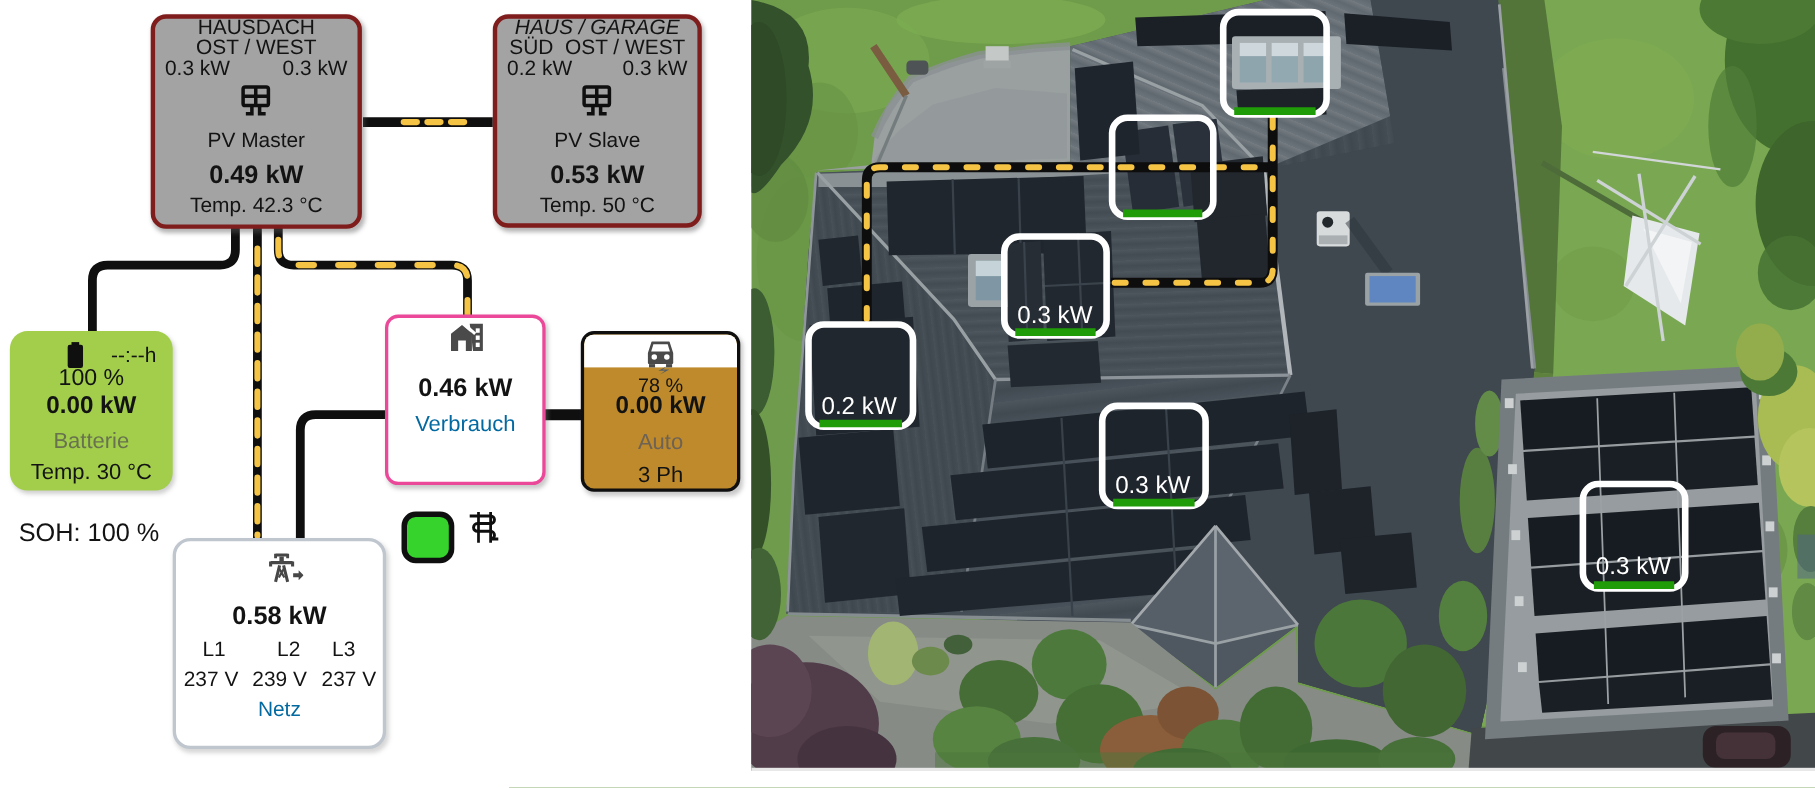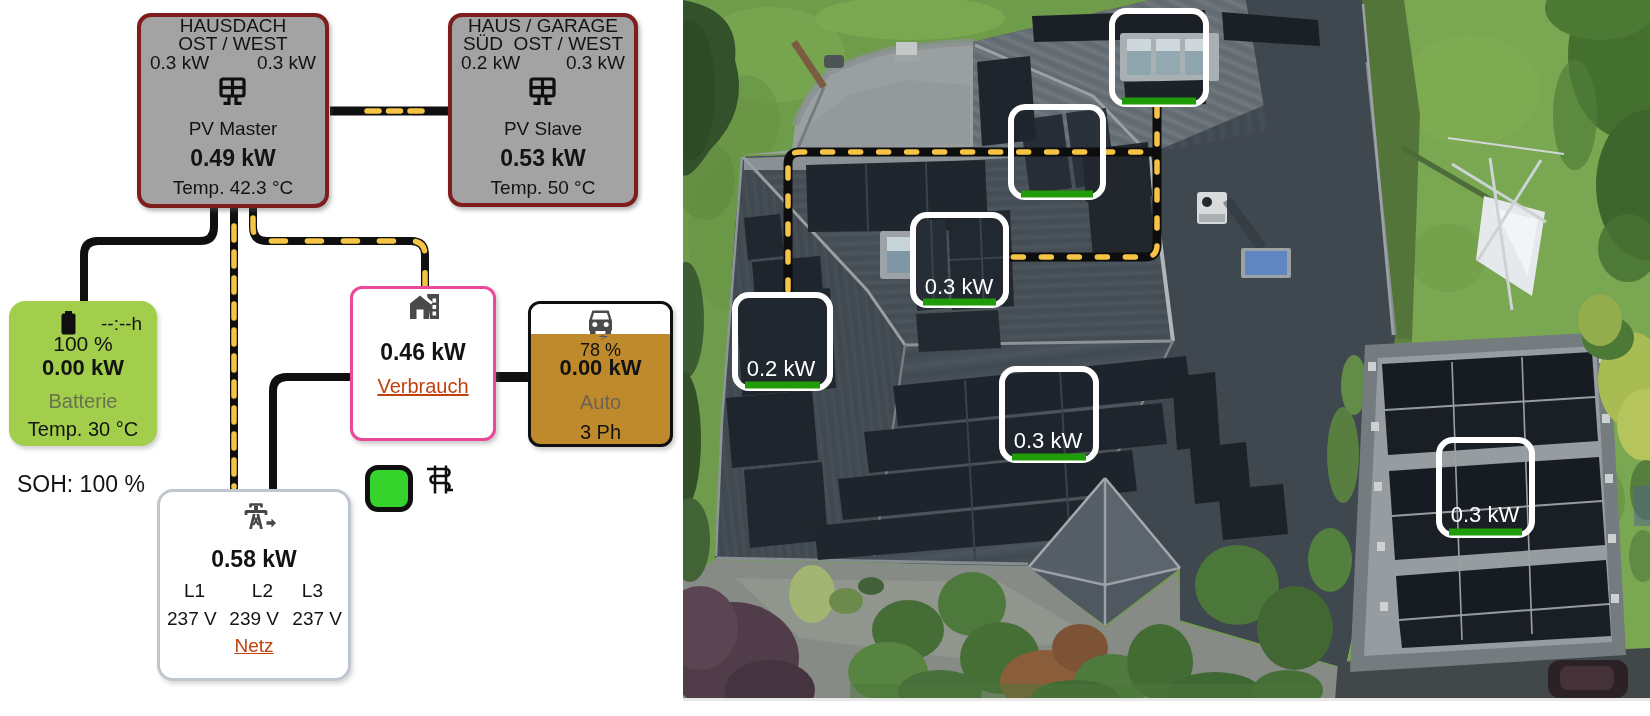--- a/index.html
+++ b/index.html
@@ -2,21 +2,21 @@
 <html><head>
 <meta charset="utf-8">
 <style>
   html,body{margin:0;padding:0;}
   body{width:1650px;height:716px;background:#fff;overflow:hidden;
        font-family:"Liberation Sans",sans-serif;color:#131313;position:relative;}
   .box{position:absolute;box-sizing:border-box;}
   .yellow{background:#a3a3a3;border:4px solid #7f1d1d;border-radius:14px;box-shadow:2px 3px 4px rgba(90,90,90,0.45);}
   .ln{position:absolute;width:100%;text-align:center;font-size:19px;line-height:19px;}
   .b23{font-size:23px;font-weight:bold;line-height:23px;}
-  .gray{color:#c2410c;text-decoration:underline;}
+  .gray{color:#0369a1;}
   .abs{position:absolute;}
 </style>
 </head>
 <body>
 
 <svg class="abs" style="left:0;top:0" width="700" height="716" viewBox="0 0 700 716">
 
   <path d="M330,111 H448" stroke="#0f0f0f" stroke-width="9" fill="none"></path>
   <path d="M367,111 H429" stroke="#F5C445" stroke-width="5.5" fill="none" stroke-dasharray="12 9.5" stroke-linecap="round"></path>
 
@@ -53,21 +53,21 @@
 
   <div class="ln" style="top:102px;">PV Master</div>
 
   <div class="ln b23" style="top:130px;">0.49 kW</div>
 
   <div class="ln" style="top:161px;">Temp. 42.3 °C</div>
 </div>
 
 <div class="box yellow" style="left:448px;top:13px;width:190px;height:194px;">
 
-  <div class="ln" style="top:-1px;">HAUS / GARAGE</div>
+  <div class="ln" style="top:-1px;font-style:italic;">HAUS / GARAGE</div>
   <div class="ln" style="top:17px;">SÜD&nbsp;&nbsp;OST / WEST</div>
 
   <div class="ln" style="top:36px;left:9px;width:auto;">0.2 kW</div>
   <div class="ln" style="top:36px;right:9px;left:auto;width:auto;">0.3 kW</div>
 
   <svg class="abs" style="left:74px;top:58px;" width="34" height="34" viewBox="0 0 34 34">
     <g stroke="#0f0f0f" stroke-width="3.2" fill="none">
       <rect x="5" y="4" width="23" height="17" rx="2"></rect>
       <line x1="16.5" y1="4" x2="16.5" y2="21"></line>
       <line x1="5" y1="12.5" x2="28" y2="12.5"></line>

